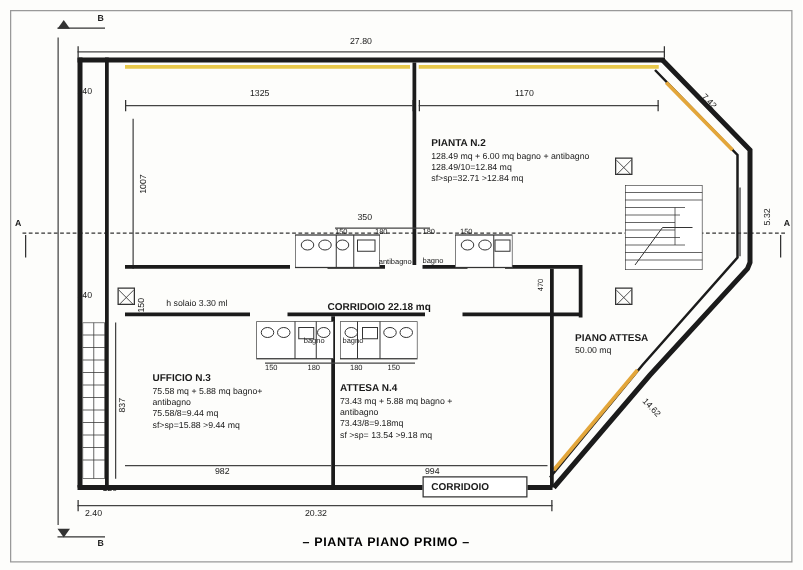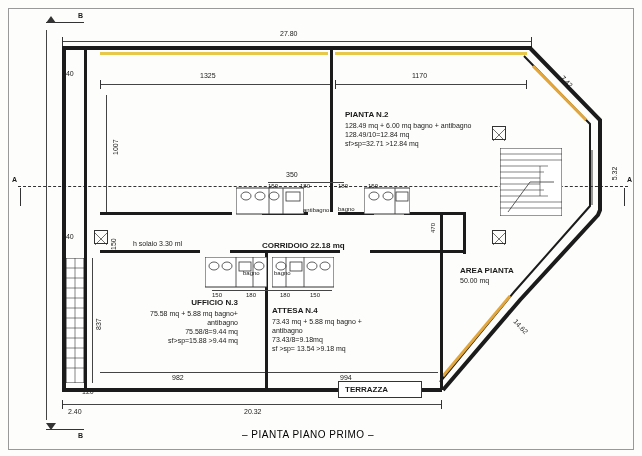--- a/index.html
+++ b/index.html
@@ -15,21 +15,21 @@
   .ln{position:absolute;background:#222;}
   .thin{background:#444;}
   .wall{background:#1b1b1b;}
   .yellow{background:#e8c84b;}
   .dash{position:absolute;border-top:1px dashed #333;height:0;}
 
   .room-title{font-size:8px;font-weight:bold;}
   .room-line{font-size:7px;}
 
   .outer-border{position:absolute;left:8px;top:8px;width:624px;height:440px;border:1px solid #999;}
-  .caption{font-size:10px;font-weight:normal;letter-spacing:0.5px;}
+  .caption{font-size:10px;font-weight:bold;letter-spacing:0.5px;}
   .tick{position:absolute;background:#333;}
 </style>
 </head>
 <body>
 
 <div id="page">
 
   <div class="outer-border"></div>
 
   <div class="abs lbl" style="left:280px;top:30px;">27.80</div>
@@ -152,45 +152,45 @@
   </div>
 
 
   <div class="abs" style="left:345px;top:110px;">
     <div class="lbl room-title">PIANTA N.2</div>
     <div class="lbl room-line" style="margin-top:3px;">128.49 mq + 6.00 mq bagno + antibagno</div>
     <div class="lbl room-line" style="margin-top:2px;">128.49/10=12.84 mq</div>
     <div class="lbl room-line" style="margin-top:2px;">sf&gt;sp=32.71 &gt;12.84 mq</div>
   </div>
 
-  <div class="abs" style="left:150px;top:298px;text-align:right;">
+  <div class="abs" style="left:122px;top:298px;">
     <div class="lbl room-title">UFFICIO N.3</div>
     <div class="lbl room-line" style="margin-top:3px;">75.58 mq + 5.88 mq bagno+</div>
     <div class="lbl room-line" style="margin-top:2px;">antibagno</div>
     <div class="lbl room-line" style="margin-top:2px;">75.58/8=9.44 mq</div>
     <div class="lbl room-line" style="margin-top:2px;">sf&gt;sp=15.88 &gt;9.44 mq</div>
   </div>
 
   <div class="abs" style="left:272px;top:306px;">
     <div class="lbl room-title">ATTESA N.4</div>
     <div class="lbl room-line" style="margin-top:3px;">73.43 mq + 5.88 mq bagno +</div>
     <div class="lbl room-line" style="margin-top:2px;">antibagno</div>
     <div class="lbl room-line" style="margin-top:2px;">73.43/8=9.18mq</div>
     <div class="lbl room-line" style="margin-top:2px;">sf &gt;sp= 13.54 &gt;9.18 mq</div>
   </div>
 
   <div class="abs lbl" style="left:133px;top:240px;">h solaio 3.30 ml</div>
 
   <div class="abs lbl b" style="left:262px;top:241px;font-size:8px;">CORRIDOIO 22.18 mq</div>
 
-  <div class="abs lbl b" style="left:460px;top:266px;font-size:8px;">AREA PIANTA</div>
+  <div class="abs lbl b" style="left:460px;top:266px;font-size:8px;">PIANO ATTESA</div>
   <div class="abs lbl" style="left:460px;top:277px;">50.00 mq</div>
 
   <div class="abs" style="left:338px;top:381px;width:82px;height:15px;border:1px solid #333;background:#fff;"></div>
-  <div class="abs lbl b" style="left:345px;top:385px;font-size:8px;">TERRAZZA</div>
+  <div class="abs lbl b" style="left:345px;top:385px;font-size:8px;">CORRIDOIO</div>
 
   <div class="abs" style="left:236px;top:186px;">
     <svg width="68" height="30">
       <rect x="0" y="2" width="68" height="26" fill="#fff" stroke="#333" stroke-width="1"></rect>
       <ellipse cx="10" cy="10" rx="5" ry="4" fill="#fff" stroke="#333" stroke-width="0.8"></ellipse>
       <ellipse cx="24" cy="10" rx="5" ry="4" fill="#fff" stroke="#333" stroke-width="0.8"></ellipse>
       <ellipse cx="38" cy="10" rx="5" ry="4" fill="#fff" stroke="#333" stroke-width="0.8"></ellipse>
       <rect x="50" y="6" width="14" height="9" fill="#fff" stroke="#333" stroke-width="0.8"></rect>
       <line x1="33" y1="2" x2="33" y2="28" stroke="#333" stroke-width="0.8"></line>
       <line x1="47" y1="2" x2="47" y2="28" stroke="#333" stroke-width="0.8"></line>

